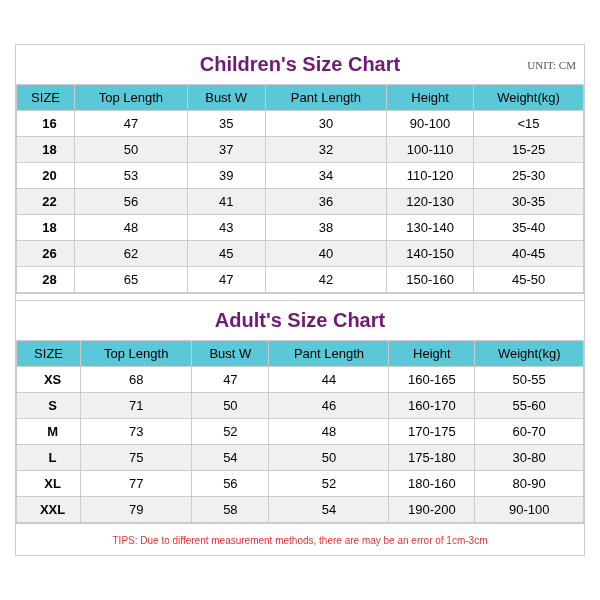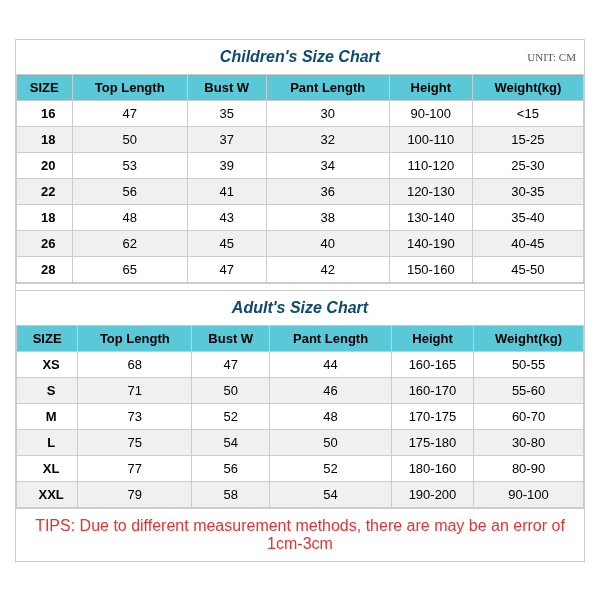--- a/index.html
+++ b/index.html
@@ -17,24 +17,23 @@
       width: 570px;
       border: 1px solid #ccc;
     }
     .section-title-row {
       background: #fff;
       text-align: center;
       padding: 8px 4px;
       position: relative;
     }
     .section-title {
-      font-size: 16px;
+      font-size: 20px;
       font-weight: bold;
-      color: #0c4a6e;
-      font-style: italic;
+      color: #701a75;
     }
     .unit-label {
       position: absolute;
       right: 8px;
       top: 50%;
       transform: translateY(-50%);
       font-size: 11px;
       color: #555;
       font-family: Liberation Serif, serif;
     }
@@ -43,42 +42,42 @@
       border-collapse: collapse;
     }
     th, td {
       border: 1px solid #ccc;
       text-align: center;
       padding: 5px 4px;
     }
     .header-row th {
       background: #5bc8d8;
       color: #000;
-      font-weight: bold;
+      font-weight: normal;
       font-size: 13px;
     }
     tbody tr:nth-child(odd) {
       background: #fff;
     }
     tbody tr:nth-child(even) {
       background: #f0f0f0;
     }
     .size-col {
       font-weight: bold;
       padding-left: 12px;
     }
     .tips-row {
       background: #fff;
       text-align: center;
       padding: 8px 4px;
       border-top: 1px solid #ccc;
     }
     .tips-text {
       color: #e53333;
-      font-size: 16px;
+      font-size: 10px;
     }
     .divider {
       height: 8px;
       background: #fff;
       border-top: 1px solid #ccc;
       border-bottom: 1px solid #ccc;
     }
   </style>
 </head>
 <body>
@@ -140,21 +139,21 @@
           <td>43</td>
           <td>38</td>
           <td>130-140</td>
           <td>35-40</td>
         </tr>
         <tr>
           <td class="size-col">26</td>
           <td>62</td>
           <td>45</td>
           <td>40</td>
-          <td>140-190</td>
+          <td>140-150</td>
           <td>40-45</td>
         </tr>
         <tr>
           <td class="size-col">28</td>
           <td>65</td>
           <td>47</td>
           <td>42</td>
           <td>150-160</td>
           <td>45-50</td>
         </tr>

